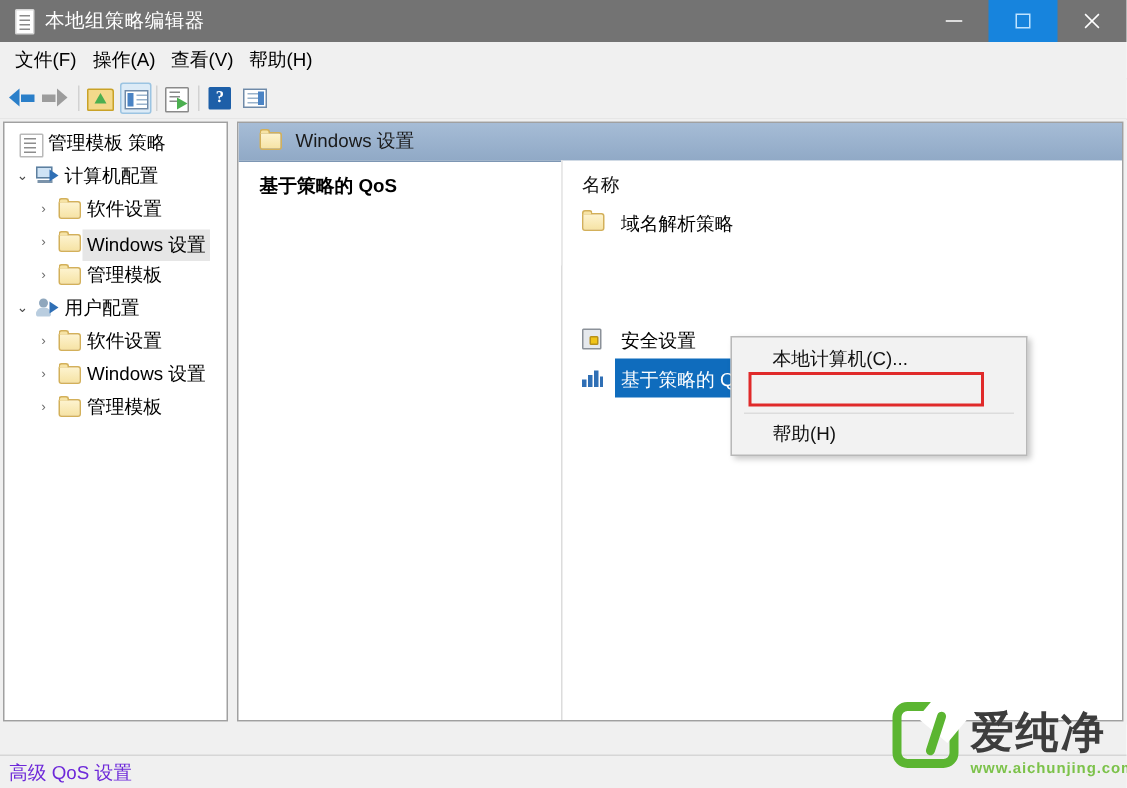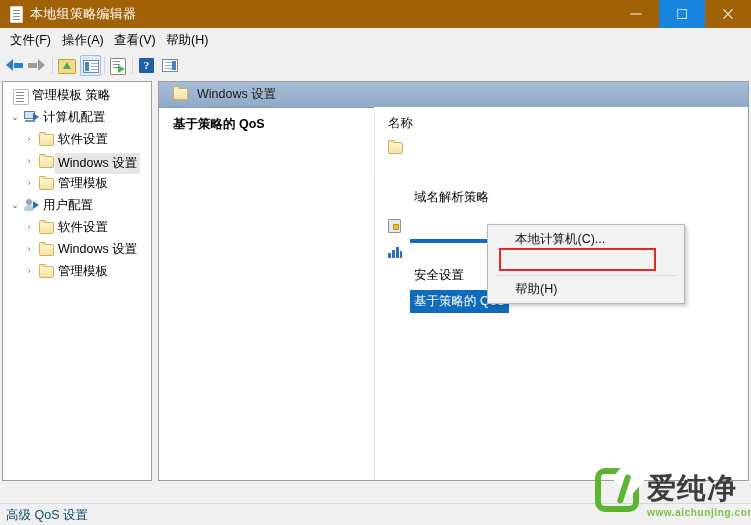--- a/index.html
+++ b/index.html
@@ -5,21 +5,21 @@
   html,body{margin:0;padding:0;}
   body{
     width:751px;height:525px;overflow:hidden;
     font-family:"Liberation Sans","DejaVu Sans",sans-serif;
     font-size:12px;color:#000;background:#ffffff;
     -webkit-font-smoothing:antialiased;
   }
   .win{position:absolute;left:0;top:0;width:751px;height:525px;background:#f0f0f0;}
 
   
-  .titlebar{position:absolute;left:0;top:0;width:751px;height:28px;background:#a16207;}
+  .titlebar{position:absolute;left:0;top:0;width:751px;height:28px;background:#737373;}
   .title-icon{position:absolute;left:8px;top:6px;width:16px;height:16px;}
   .title-icon .doc{position:absolute;left:2px;top:0;width:11px;height:15px;background:#ffffff;border:1px solid #d6d6d6;border-radius:1px;}
   .title-icon .doc::before{content:"";position:absolute;left:2px;top:3px;width:7px;height:1px;background:#8a8a8a;box-shadow:0 3px 0 #8a8a8a,0 6px 0 #8a8a8a,0 9px 0 #8a8a8a;}
   .title-text{position:absolute;left:30px;top:5px;font-size:13px;color:#ffffff;letter-spacing:.3px;}
   .wbtn{position:absolute;top:0;width:46px;height:28px;cursor:default;}
   .wbtn-min{right:92px;}
   .wbtn-max{right:46px;background:#1784dd;}
   .wbtn-close{right:0;}
   .gl{position:absolute;left:50%;top:50%;transform:translate(-50%,-50%);}
   .g-min{width:11px;height:1px;background:#ffffff;}
@@ -86,21 +86,21 @@
   
   .rp-head{position:absolute;left:0;top:0;width:589px;height:25px;background:linear-gradient(#a6bcd6,#90a9c6);border-bottom:1px solid #7d96b3;}
   .rp-head .ic-fld{left:14px;top:6px;}
   .rp-head-text{position:absolute;left:38px;top:4px;font-size:12.5px;color:#1a1a1a;}
   .rp-title{position:absolute;left:14px;top:34px;font-size:12.5px;font-weight:bold;color:#000;}
   .rp-card{position:absolute;left:215px;top:25px;width:374px;height:374px;background:#ffffff;border-left:1px solid #dcdcdc;}
   .rp-card::before{content:"";position:absolute;left:-1px;top:0;width:1px;height:70px;background:#e8e8e8;}
   .col-head{position:absolute;left:22px;top:33px;font-size:12.5px;color:#111;}
 
   .litem{position:absolute;height:21px;line-height:21px;white-space:nowrap;font-size:12.5px;cursor:default;}
-  .litem .lbl{position:absolute;left:22px;top:0;padding:1px 4px;margin-top:48px;}
+  .litem .lbl{position:absolute;left:22px;top:0;padding:1px 4px;}
   .litem.sel .lbl{background:#0f6cbd;color:#ffffff;}
   .selbar{position:absolute;background:#0f6cbd;}
 
   .ic-dns{position:absolute;left:0;top:4px;width:15px;height:12px;background:linear-gradient(#fdf3cf,#f6e3a5);border:1px solid #d3b05a;border-radius:1px 2px 2px 2px;box-sizing:border-box;}
   .ic-dns::before{content:"";position:absolute;left:-1px;top:-3px;width:7px;height:3px;background:#f6e3a5;border:1px solid #d3b05a;border-bottom:none;border-radius:2px 2px 0 0;box-sizing:border-box;}
   .ic-script{position:absolute;left:0;top:3px;width:13px;height:14px;background:#fcfcfc;border:1px solid #9a9a9a;border-radius:1px;}
   .ic-script::before{content:"";position:absolute;left:2px;top:2px;width:3px;height:2px;background:#6f6f6f;box-shadow:0 4px 0 #6f6f6f,0 8px 0 #6f6f6f;}
   .ic-script::after{content:"";position:absolute;left:7px;top:2px;width:4px;height:1px;background:#9a9a9a;box-shadow:0 4px 0 #9a9a9a,0 8px 0 #9a9a9a;}
   .ic-printer{position:absolute;left:0;top:4px;width:15px;height:11px;}
   .ic-printer .bd{position:absolute;left:0;top:3px;width:15px;height:6px;background:#b9bec4;border:1px solid #808890;box-sizing:border-box;border-radius:1px;}
@@ -118,21 +118,21 @@
   .ctxmenu{position:absolute;left:487px;top:224px;width:196px;height:78px;background:#f2f2f2;border:1px solid #b8b8b8;box-shadow:2px 2px 4px rgba(0,0,0,.22);}
   .ctxitem{position:absolute;left:1px;width:194px;height:23px;line-height:23px;font-size:12.5px;color:#111;padding-left:26px;box-sizing:border-box;cursor:default;white-space:nowrap;}
   .ctxsep{position:absolute;left:8px;width:180px;height:1px;background:#dcdcdc;}
   .redbox{position:absolute;left:499px;top:248px;width:157px;height:23px;border:2px solid #e02a2a;box-sizing:border-box;}
 
   
   .tabstrip{position:absolute;left:158px;top:483px;width:591px;height:20px;background:#f0f0f0;}
   .tab{position:absolute;top:1px;height:18px;line-height:18px;font-size:12px;color:#000;cursor:default;}
   .tabsl{position:absolute;top:2px;width:1px;height:16px;background:#8d8d8d;transform:skewX(-20deg);}
   .statusbar{position:absolute;left:0;top:503px;width:751px;height:22px;background:#f0f0f0;border-top:1px solid #d6d6d6;}
-  .status-text{position:absolute;left:6px;top:3px;font-size:12.5px;color:#0c4a6e;}
+  .status-text{position:absolute;left:6px;top:3px;font-size:12.5px;color:#6d28d9;}
 
   
   .wm{position:absolute;left:589px;top:463px;width:162px;height:60px;}
   .wm-mark{position:absolute;left:6px;top:5px;width:44px;height:44px;}
   .wm-mark .sq{position:absolute;left:0;top:0;width:44px;height:44px;border:6px solid #5bb531;border-radius:10px;box-sizing:border-box;}
   .wm-mark .cut{position:absolute;left:22px;top:-4px;width:26px;height:26px;background:#ffffff;transform:rotate(40deg);}
   .wm-mark .bar{position:absolute;left:26px;top:6px;width:6px;height:30px;background:#5bb531;transform:rotate(18deg);border-radius:3px;}
   .wm-cn{position:absolute;left:58px;top:6px;font-size:29px;font-weight:bold;color:#3d3d3d;letter-spacing:1px;font-family:"DejaVu Sans",sans-serif;}
   .wm-url{position:absolute;left:58px;top:44px;font-size:10px;font-weight:bold;color:#7cc24a;letter-spacing:.6px;}
 </style>

